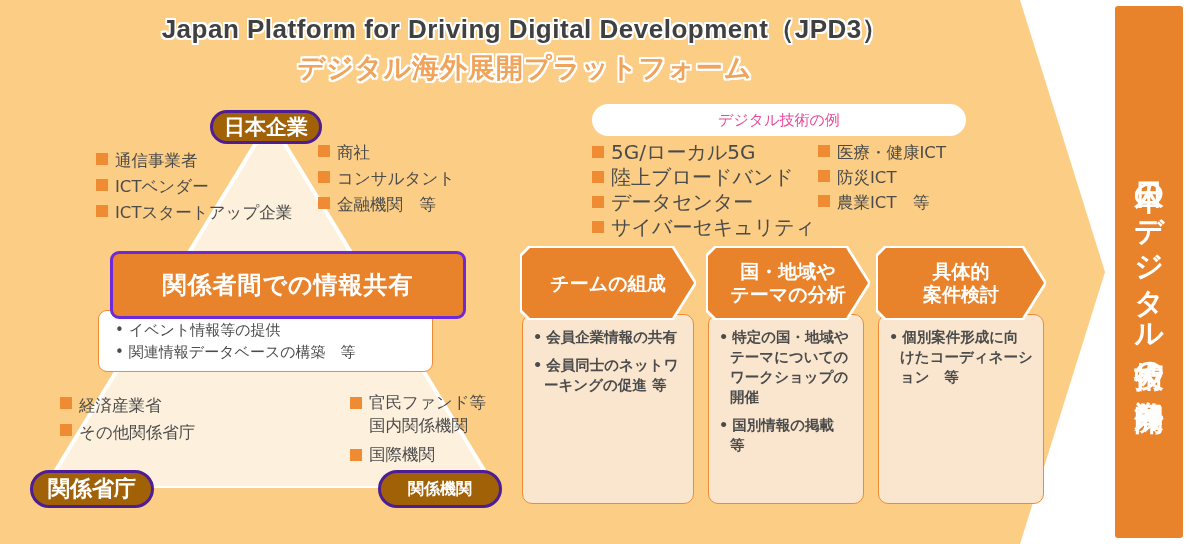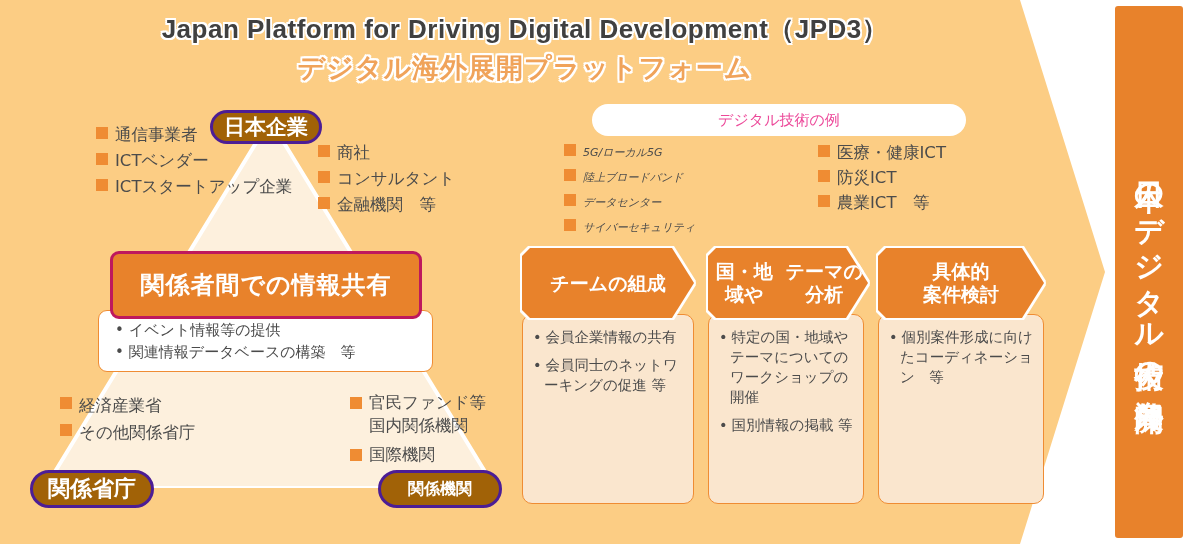--- a/index.html
+++ b/index.html
@@ -88,48 +88,48 @@
   }
   .sq-mark {
     flex: 0 0 auto;
     width: 12px; height: 12px;
     background: #ef8c33;
     margin-right: 7px;
     position: relative; top: .32em;
   }
 
   
-  .grp-tl  { left: 96px;  top: 122px; font-size: 16.5px; line-height: 26px; }
+  .grp-tl  { left: 96px;  top: 148px; font-size: 16.5px; line-height: 26px; }
   .grp-tr  { left: 318px; top: 140px; font-size: 16.5px; line-height: 26px; }
   .grp-bl  { left: 60px;  top: 392px; font-size: 16.5px; line-height: 27px; }
   .grp-br  { left: 350px; top: 392px; font-size: 16.5px; line-height: 22px; }
-  .grp-t1  { left: 564px; top: 140px; font-size: 11px; line-height: 25px; font-style: italic; }
+  .grp-t1  { left: 592px; top: 140px; font-size: 20px; line-height: 25px; }
   .grp-t2  { left: 818px; top: 140px; font-size: 16.5px; line-height: 25px; }
   .sq-sub { padding-left: 19px; color: #4b4b4b; }
 
   
   .info-card {
     position: absolute; left: 98px; top: 310px; width: 335px; height: 62px;
     background: #ffffff;
     border: 1.5px solid #ef8c33;
     border-radius: 9px;
   }
   .info-card ul { list-style: none; padding: 8px 0 0 16px; }
   .info-card li {
     font-size: 15px; line-height: 22px; color: #4b4b4b;
     font-family: "DejaVu Sans", "Liberation Sans", sans-serif;
     white-space: nowrap;
   }
   .info-card li::before { content: "\2022"; margin-right: 5px; }
 
   
   .share-header {
-    position: absolute; left: 110px; top: 251px; width: 312px; height: 68px;
+    position: absolute; left: 110px; top: 251px; width: 356px; height: 68px;
     background: #e8822b;
-    border: 3px solid #be185d;
+    border: 3px solid #6d28d9;
     border-radius: 9px;
     display: flex; align-items: center; justify-content: center;
     color: #ffffff; font-size: 24px; font-weight: bold;
     letter-spacing: 1px;
     font-family: "DejaVu Sans", "Liberation Sans", sans-serif;
   }
 
   
   .tech-pill {
     position: absolute; left: 592px; top: 104px; width: 374px; height: 32px;
@@ -139,20 +139,21 @@
     font-family: "DejaVu Sans", "Liberation Sans", sans-serif;
   }
 
   
   .proc { position: absolute; top: 248px; }
   .proc-body {
     position: absolute; left: 0; top: 66px;
     background: #fae6ce;
     border: 1.5px solid #ef8c33;
     border-radius: 10px;
+    font-weight: bold;
   }
   .proc-body ul { list-style: none; padding: 12px 10px 0 10px; }
   .proc-body li {
     font-size: 14.5px; line-height: 20px; color: #4b4b4b;
     margin-bottom: 8px; padding-left: 11px; text-indent: -11px;
     font-family: "DejaVu Sans", "Liberation Sans", sans-serif;
   }
   .proc-body li::before { content: "\2022"; margin-right: 4px; }
   .proc-head-wrap {
     position: absolute; left: 0; top: 0;
@@ -307,21 +308,21 @@
   </div>
 
   <div class="proc proc2">
     <div class="proc-body">
       <ul>
         <li>特定の国・地域やテーマについてのワークショップの開催</li>
         <li>国別情報の掲載 等</li>
       </ul>
     </div>
     <div class="proc-head-wrap">
-      <div class="proc-head-shape" style="width:160px;height:70px;clip-path:polygon(0 8px,8px 0,138px 0,160px 35px,138px 70px,8px 70px,0 62px);flex-direction:row;">
+      <div class="proc-head-shape" style="width:160px;height:70px;clip-path:polygon(0 8px,8px 0,138px 0,160px 35px,138px 70px,8px 70px,0 62px);flex-direction:column;text-align:right;">
         <span>国・地域や</span>
         <span>テーマの分析</span>
       </div>
     </div>
   </div>
 
   <div class="proc proc3">
     <div class="proc-body">
       <ul>
         <li>個別案件形成に向けたコーディネーション　等</li>

